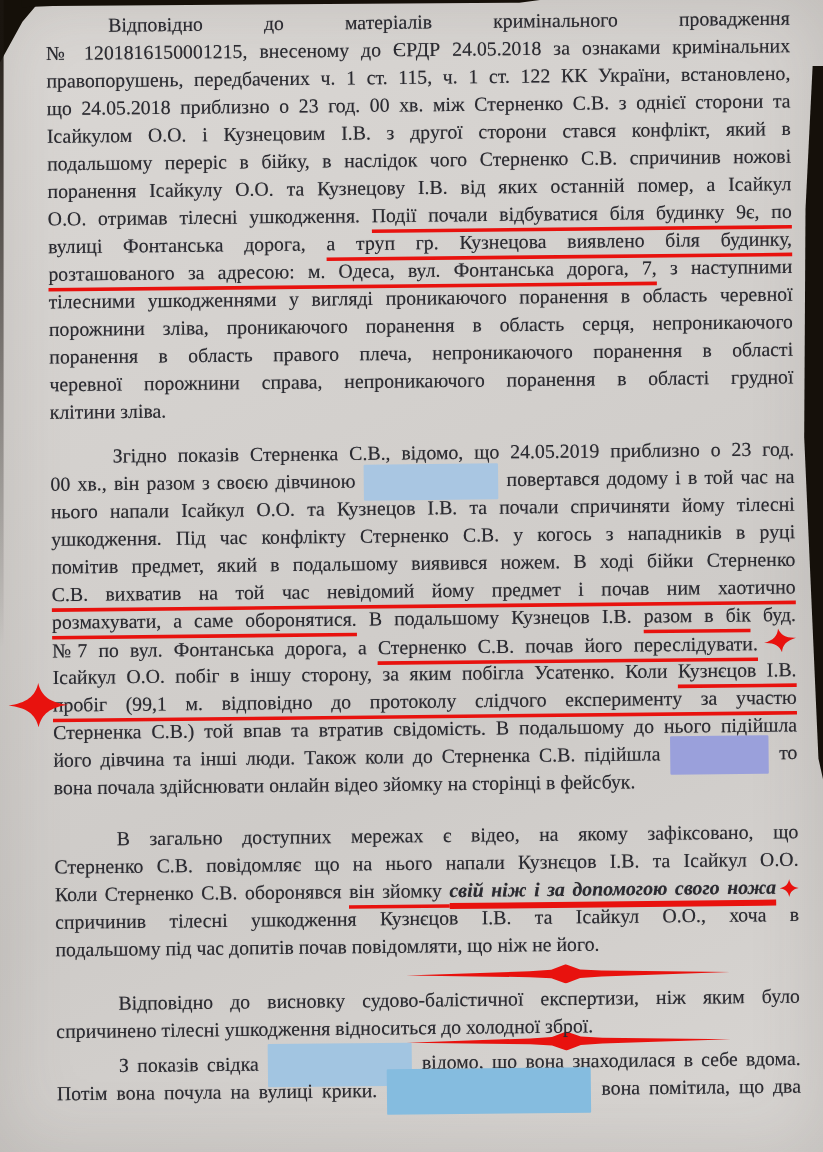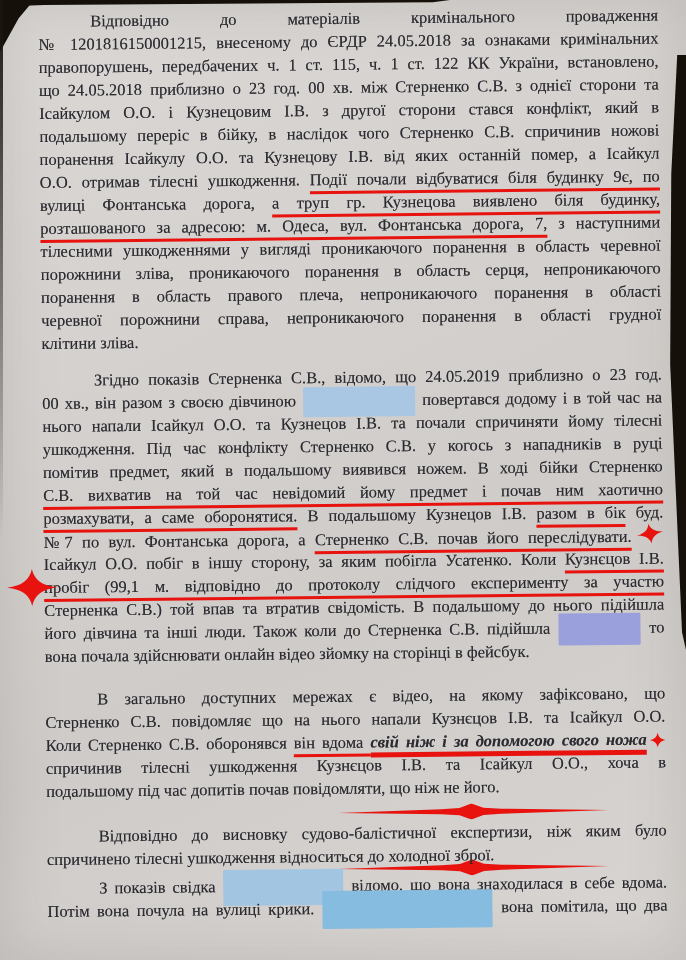--- a/index.html
+++ b/index.html
@@ -91,21 +91,21 @@
               <path d="M50 0C55 30 70 45 100 50C70 55 55 70 50 100C45 70 30 55 0 50C30 45 45 30 50 0Z"></path>
             </svg>
           </span><span class="seg u">пробіг (99,1 м. відповідно до протоколу слідчого експерименту за участю</span></div>
         <div class="line j"><span class="seg">Стерненка С.В.) той впав та втратив свідомість. В подальшому до нього підійшла</span></div>
         <div class="line j"><span class="seg">його дівчина та інші люди. Також коли до Стерненка С.В. підійшла </span><span class="redaction" style="width: 82px; height: 32px; background: rgb(154, 160, 219);"></span><span class="seg"> то</span></div>
         <div class="line"><span class="seg">вона почала здійснювати онлайн відео зйомку на сторінці в фейсбук.</span></div>
       </div>
       <div class="para" style="margin-bottom: 0px;">
         <div class="line j indent"><span class="seg">В загально доступних мережах є відео, на якому зафіксовано, що</span></div>
         <div class="line j"><span class="seg">Стерненко С.В. повідомляє що на нього напали Кузнєцов І.В. та Ісайкул О.О.</span></div>
-        <div class="line j"><span class="seg">Коли Стерненко С.В. оборонявся </span><span class="seg u">він вдома </span><span class="seg u2 bi">свій ніж і за допомогою свого ножа</span><span class="star star-small"><svg viewBox="0 0 100 100" preserveAspectRatio="none">
+        <div class="line j"><span class="seg">Коли Стерненко С.В. оборонявся </span><span class="seg u">він зйомку </span><span class="seg u2 bi">свій ніж і за допомогою свого ножа</span><span class="star star-small"><svg viewBox="0 0 100 100" preserveAspectRatio="none">
               <path d="M50 0C55 30 70 45 100 50C70 55 55 70 50 100C45 70 30 55 0 50C30 45 45 30 50 0Z"></path>
             </svg></span></div>
         <div class="line j"><span class="seg">спричинив тілесні ушкодження Кузнєцов І.В. та Ісайкул О.О., хоча в</span></div>
         <div class="line"><span class="seg">подальшому під час допитів почав повідомляти, що ніж не його.</span></div>
       </div>
       <div class="divider"><span class="divider-icon" style="margin-left: 292px;"><svg viewBox="0 0 270 18" preserveAspectRatio="none">
             <path d="M0 9L103 6.2 121 5 133 0 145 5 163 6.2 270 9 163 11.8 145 13 133 18 121 13 103 11.8Z"></path>
           </svg></span></div>
       <div class="para" style="margin-bottom: 0px;">
         <div class="line j indent"><span class="seg">Відповідно до висновку судово-балістичної експертизи, ніж яким було</span></div>

